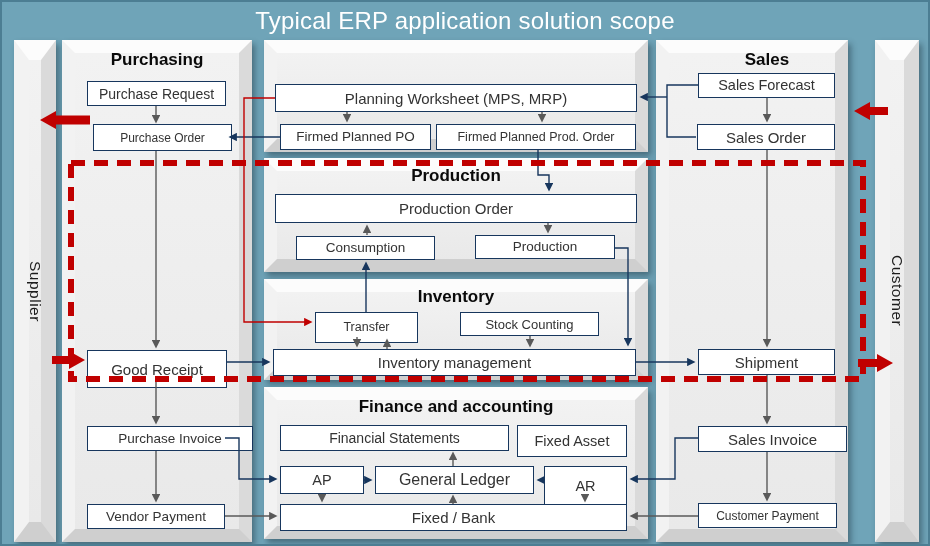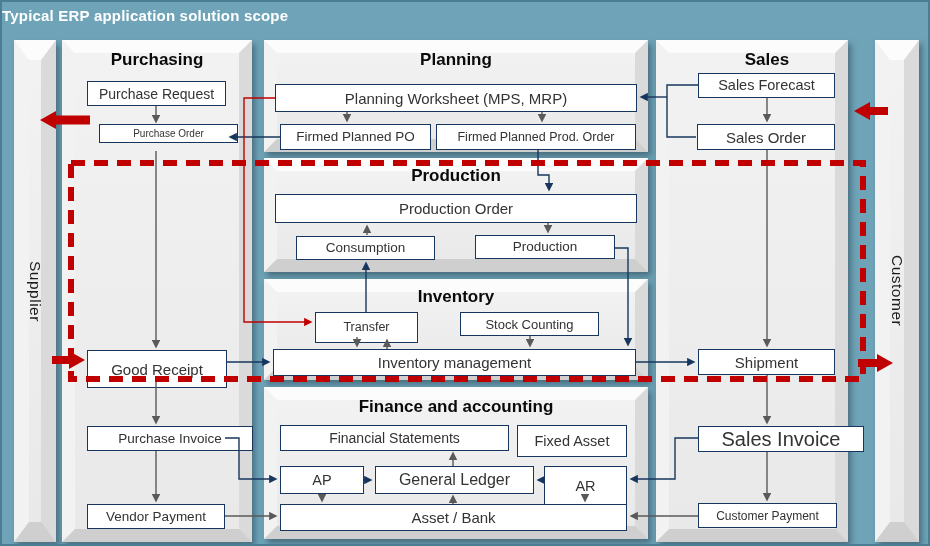--- a/index.html
+++ b/index.html
@@ -4,21 +4,21 @@
 <style>
   html,body { margin:0; padding:0; background:#6FA4B8; }
   #stage {
     position:relative; width:930px; height:546px;
     background:#6FA4B8; overflow:hidden;
     box-sizing:border-box; border:2px solid #4C7E93;
     font-family:"Liberation Sans", sans-serif;
   }
   .title {
     position:absolute; top:5px; left:0; width:100%;
-    font-size:15px; font-weight:700; color:#FFFFFF;
+    text-align:center; font-size:24px; font-weight:400; color:#FFFFFF;
     letter-spacing:.2px;
   }
   .bevel {
     position:absolute; box-sizing:border-box;
     border-style:solid;
     border-color:#FCFCFC #DADADA #CFCFCF #F2F2F2; 
     background:linear-gradient(180deg,#F2F2F2 0%,#E9E9E9 100%);
     box-shadow:3px 4px 6px rgba(25,45,55,.45);
     z-index:1;
   }
@@ -60,28 +60,27 @@
   </div>
 
   <div class="bevel panel" style="left:60px;top:38px;width:190px;height:502px"></div>
   <div class="bevel panel" style="left:262px;top:38px;width:384px;height:112px"></div>
   <div class="bevel panel" style="left:262px;top:156px;width:384px;height:114px"></div>
   <div class="bevel panel" style="left:262px;top:277px;width:384px;height:101px"></div>
   <div class="bevel panel" style="left:262px;top:385px;width:384px;height:152px"></div>
   <div class="bevel panel" style="left:654px;top:38px;width:192px;height:502px"></div>
 
   <div class="hdr" style="left:60px;top:48px;width:190px">Purchasing</div>
-  <div class="hdr" style="left:262px;top:48px;width:384px">Planning</div>
   <div class="hdr" style="left:669px;top:48px;width:192px">Sales</div>
   <div class="hdr" style="left:262px;top:164px;width:384px">Production</div>
   <div class="hdr" style="left:262px;top:285px;width:384px">Inventory</div>
   <div class="hdr" style="left:262px;top:395px;width:384px">Finance and accounting</div>
 
   <div class="box" style="left:85px;top:79px;width:139px;height:25px;font-size:14px">Purchase Request</div>
-  <div class="box" style="left:97px;top:122px;width:139px;height:19px;font-size:10px">Purchase Order</div>
+  <div class="box" style="left:91px;top:122px;width:139px;height:27px;font-size:12px">Purchase Order</div>
   <div class="box" style="left:85px;top:348px;width:140px;height:38px;font-size:15px">Good Receipt</div>
   <div class="box" style="left:85px;top:424px;width:166px;height:25px;font-size:13.5px">Purchase Invoice</div>
   <div class="box" style="left:85px;top:502px;width:138px;height:25px;font-size:13.5px">Vendor Payment</div>
 
   <div class="box" style="left:273px;top:82px;width:362px;height:28px;font-size:15px">Planning Worksheet (MPS, MRP)</div>
   <div class="box" style="left:278px;top:122px;width:151px;height:26px;font-size:13.5px">Firmed Planned PO</div>
   <div class="box" style="left:434px;top:122px;width:200px;height:26px;font-size:12.5px">Firmed Planned Prod. Order</div>
 
   <div class="box" style="left:273px;top:192px;width:362px;height:29px;font-size:15px">Production Order</div>
   <div class="box" style="left:294px;top:234px;width:139px;height:24px;font-size:13.5px">Consumption</div>
@@ -89,26 +88,26 @@
 
   <div class="box" style="left:313px;top:310px;width:103px;height:31px;font-size:12.5px">Transfer</div>
   <div class="box" style="left:458px;top:310px;width:139px;height:24px;font-size:13px">Stock Counting</div>
   <div class="box" style="left:271px;top:347px;width:363px;height:27px;font-size:15px">Inventory management</div>
 
   <div class="box" style="left:278px;top:423px;width:229px;height:26px;font-size:14px">Financial Statements</div>
   <div class="box" style="left:515px;top:423px;width:110px;height:32px;font-size:14.5px">Fixed Asset</div>
   <div class="box" style="left:278px;top:464px;width:84px;height:28px;font-size:14.5px">AP</div>
   <div class="box" style="left:373px;top:464px;width:159px;height:28px;font-size:16px">General Ledger</div>
   <div class="box" style="left:542px;top:464px;width:83px;height:40px;font-size:14.5px">AR</div>
-  <div class="box" style="left:278px;top:502px;width:347px;height:27px;font-size:15px">Asset / Bank</div>
+  <div class="box" style="left:278px;top:502px;width:347px;height:27px;font-size:15px">Fixed / Bank</div>
 
   <div class="box" style="left:695px;top:122px;width:138px;height:26px;font-size:15px">Sales Order</div>
   <div class="box" style="left:696px;top:71px;width:137px;height:25px;font-size:14.5px">Sales Forecast</div>
   <div class="box" style="left:696px;top:347px;width:137px;height:26px;font-size:15px">Shipment</div>
-  <div class="box" style="left:696px;top:424px;width:166px;height:26px;font-size:20px">Sales Invoice</div>
+  <div class="box" style="left:696px;top:424px;width:149px;height:26px;font-size:15px">Sales Invoice</div>
   <div class="box" style="left:696px;top:501px;width:139px;height:25px;font-size:12px">Customer Payment</div>
 
   <svg class="overlay" width="930" height="546" viewBox="0 0 930 546">
     <defs>
       <marker id="mg" viewBox="0 0 10 10" refX="7" refY="5" markerWidth="6" markerHeight="6" orient="auto-start-reverse">
         <path d="M0,0 L10,5 L0,10 z" fill="#595959"></path>
       </marker>
       <marker id="mn" viewBox="0 0 10 10" refX="7" refY="5" markerWidth="6" markerHeight="6" orient="auto-start-reverse">
         <path d="M0,0 L10,5 L0,10 z" fill="#17365D"></path>
       </marker>

